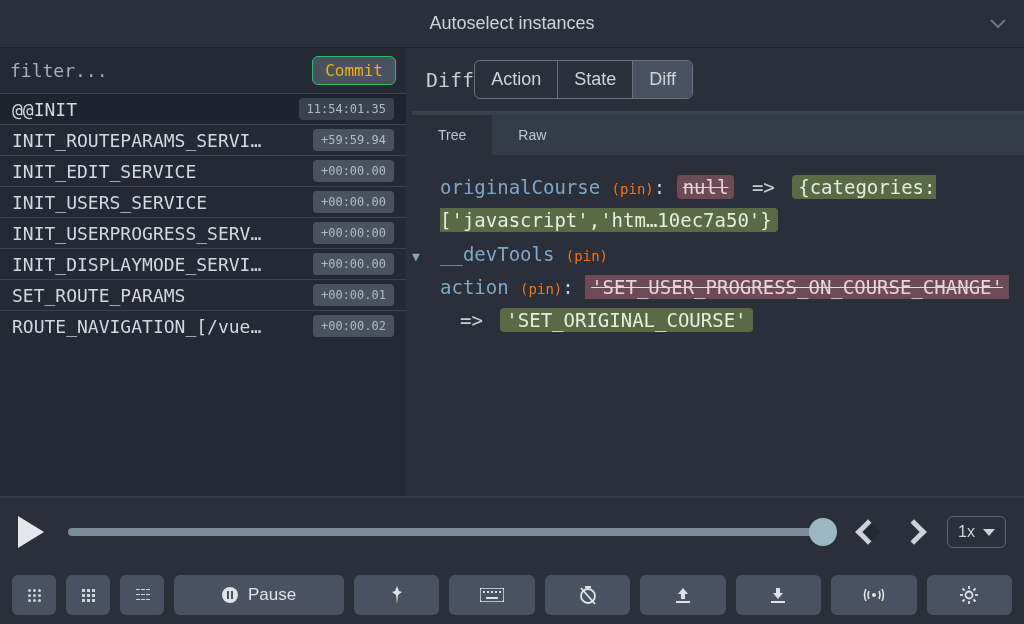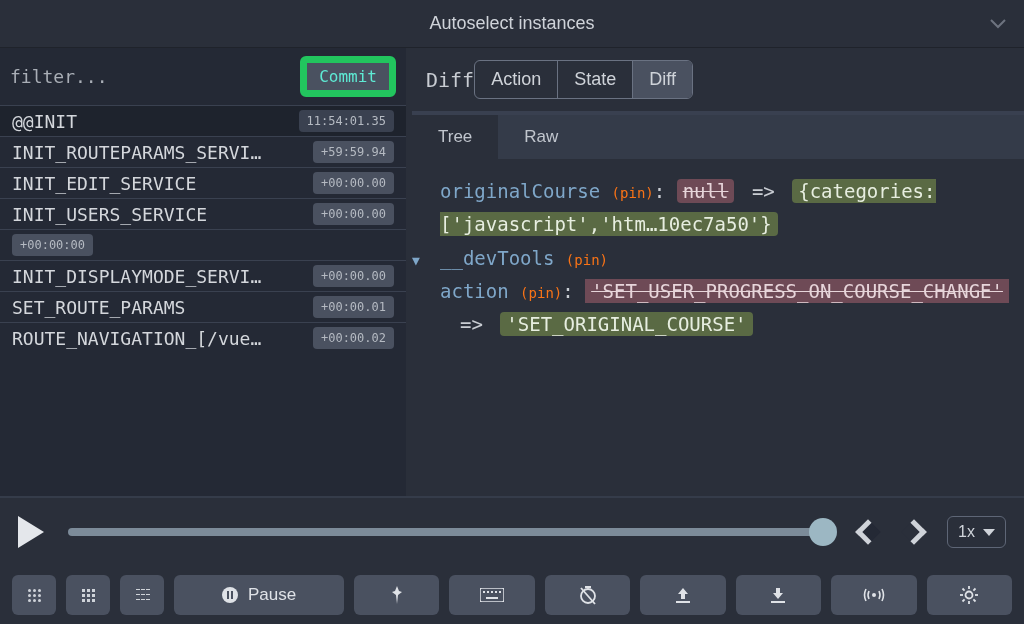--- a/index.html
+++ b/index.html
@@ -11,40 +11,40 @@
   .topbar .tab { flex: 1; display: flex; align-items: center; justify-content: center; position: relative; cursor: pointer; }
   .topbar .tab .chevron { position: absolute; right: 18px; opacity: .6; }
   .topbar .tab-label { font-size: 18px; color: #cfd3d9; }
 
   
   .main { flex: 1; display: flex; min-height: 0; }
   .left { width: 412px; display: flex; flex-direction: column; background: #242935; border-right: 6px solid #2a2f3a; }
   .filter-row { display: flex; align-items: center; padding: 8px 10px; gap: 8px; }
   .filter-input { flex: 1; background: transparent; border: none; color: #a9aeb6; font-family: ui-monospace, Menlo, Consolas, monospace; font-size: 18px; outline: none; }
   .filter-input::placeholder { color: #a9aeb6; }
-  .commit-btn { padding: 4px 12px; background: #4a5160; border: 7px solid #22c55e; border-radius: 6px; color: #5eead4; font-family: ui-monospace, Menlo, Consolas, monospace; font-size: 16px; cursor: pointer; }
+  .commit-btn { padding: 4px 12px; background: #4a5160; border: 1px solid #22c55e; border-radius: 6px; color: #eab308; font-family: ui-monospace, Menlo, Consolas, monospace; font-size: 16px; cursor: pointer; }
 
   .action-list { flex: 1; overflow: hidden; }
   .action-row { display: flex; align-items: center; justify-content: space-between; padding: 4px 12px; border-top: 1px solid #3a4150; cursor: pointer; }
   .action-row.selected { background: #1e232d; }
   .action-name { font-family: ui-monospace, Menlo, Consolas, monospace; font-size: 18px; color: #d4d7dc; white-space: nowrap; overflow: hidden; text-overflow: ellipsis; max-width: 260px; }
   .action-time { font-family: ui-monospace, Menlo, Consolas, monospace; font-size: 12px; color: #b5bac2; background: #4a5160; padding: 4px 8px; border-radius: 4px; }
   .action-row.selected .action-time { background: #3a4150; }
 
   
   .right { flex: 1; display: flex; flex-direction: column; background: #2a2f3a; min-width: 0; }
   .diff-hdr { display: flex; align-items: center; justify-content: flex-start; padding: 12px 14px; border-bottom: 4px solid #394050; }
   .diff-title { font-family: ui-monospace, Menlo, Consolas, monospace; font-size: 20px; color: #c9cdd3; }
   .seg { display: flex; border: 1px solid #6a7282; border-radius: 6px; overflow: hidden; }
   .seg button { background: transparent; border: none; padding: 8px 16px; color: #cfd3d9; font-size: 18px; cursor: pointer; }
   .seg button + button { border-left: 1px solid #6a7282; }
   .seg button.active { background: #4a5160; }
 
   .subtabs { display: flex; background: #343b49; }
-  .subtabs .st { padding: 12px 26px; font-size: 17px; color: #c1c6ce; cursor: pointer; }
+  .subtabs .st { padding: 12px 26px; font-size: 14px; color: #c1c6ce; cursor: pointer; }
   .subtabs .st.active { background: #2a2f3a; }
 
   .tree { flex: 1; padding: 16px 14px; font-family: ui-monospace, Menlo, Consolas, monospace; font-size: 19px; line-height: 1.75; color: #c9cdd3; overflow: hidden; }
   .tree .key { color: #7fa7c9; }
   .tree .pin { color: #f97316; font-size: 14px; }
   .tree .del { background: #6e4a56; color: #e7d5da; padding: 1px 6px; border-radius: 4px; text-decoration: line-through; }
   .tree .del2 { background: #6e4a56; color: #e7d5da; padding: 1px 6px; border-radius: 0; text-decoration: line-through; }
   .tree .add { background: #5a6a44; color: #e7eee0; padding: 1px 6px; border-radius: 4px; }
   .tree .arrow { color: #c9cdd3; padding: 0 6px; }
   .tree .tri { color: #7fa7c9; font-size: 13px; display: inline-block; width: 14px; }
@@ -108,20 +108,21 @@
         </div>
         <div class="action-row">
           <span class="action-name">INIT_EDIT_SERVICE</span>
           <span class="action-time">+00:00.00</span>
         </div>
         <div class="action-row">
           <span class="action-name">INIT_USERS_SERVICE</span>
           <span class="action-time">+00:00.00</span>
         </div>
         <div class="action-row">
+          <span class="action-name">INIT_USERPROGRESS_SERVI…</span>
           <span class="action-time">+00:00:00</span>
         </div>
         <div class="action-row">
           <span class="action-name">INIT_DISPLAYMODE_SERVICE</span>
           <span class="action-time">+00:00.00</span>
         </div>
         <div class="action-row">
           <span class="action-name">SET_ROUTE_PARAMS</span>
           <span class="action-time">+00:00.01</span>
         </div>

